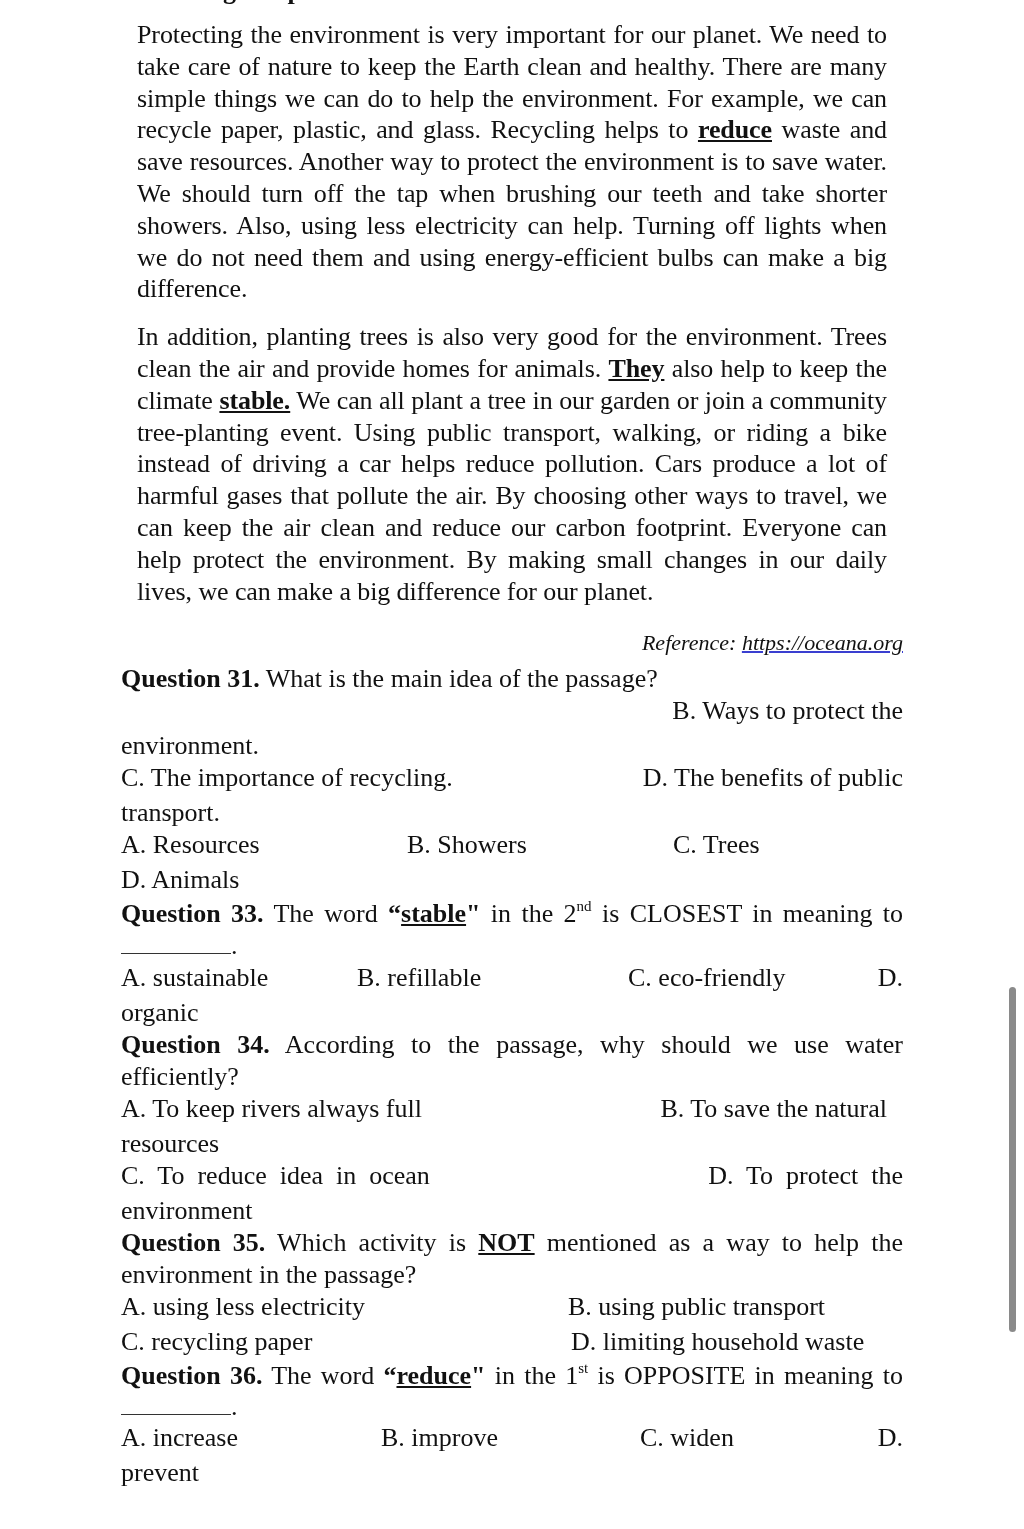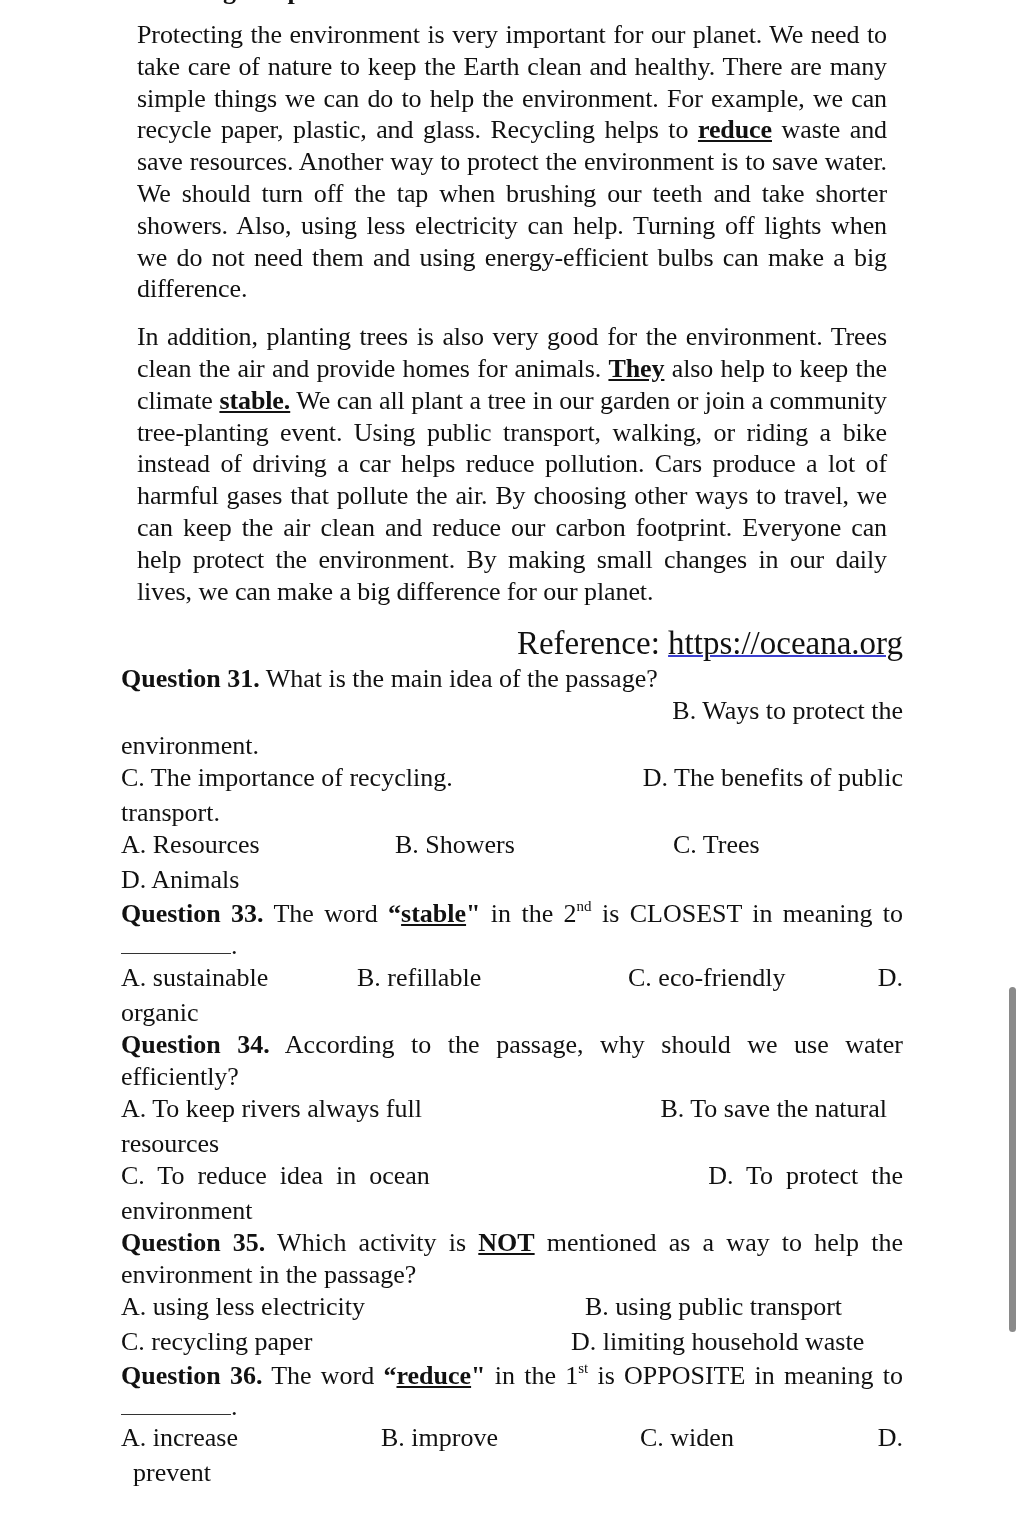--- a/index.html
+++ b/index.html
@@ -35,21 +35,22 @@
   .para {
     font-size: 26px;
     line-height: 31.8px;
     text-align: justify;
     margin: 16px;
     letter-spacing: -0.1px;
   }
   .para.first { padding-top: 3px; }
   .u { text-decoration: underline; font-weight: bold; }
   .reference {
-    font-size: 33px;
+    font-size: 22px;
+    font-style: italic;
     text-align: right;
     line-height: 40px;
     margin: 6px 0 0 0;
   }
   .reference .link {
     text-decoration: underline;
     text-decoration-color: #3a3fd0;
     text-decoration-thickness: 2px;
     color: #111111;
   }
@@ -117,21 +118,21 @@
       <div class="row wrap">
           <span class="opt" style="left:0">transport.</span>
         </div>
     </div>
   </div>
 
   <div>
     <div class="opts">
       <div class="row tall">
           <span class="opt" style="left:0">A. Resources</span>
-          <span class="opt" style="left:274px">B. Showers</span>
+          <span class="opt" style="left:286px">B. Showers</span>
           <span class="opt" style="left:552px">C. Trees</span>
         </div>
       <div class="row wrap">
           <span class="opt" style="left:0">D. Animals</span>
         </div>
     </div>
   </div>
 
   <div>
     <p class="q" style="margin-top:2px"><b>Question 33.</b><span> The word </span><b>“</b><span class="u">stable</span><b>"</b><span> in the 2</span><sup>nd</sup><span> is CLOSEST in meaning to </span><span class="blank"></span><span>.</span></p>
@@ -166,39 +167,39 @@
           <span class="opt" style="left:0">environment</span>
         </div>
     </div>
   </div>
 
   <div>
     <p class="q"><b>Question 35.</b><span> Which activity is </span><span class="u">NOT</span><span> mentioned as a way to help the environment in the passage?</span></p>
     <div class="opts">
       <div class="row tall">
           <span class="opt" style="left:0">A. using less electricity</span>
-          <span class="opt" style="left:464px">B. using public transport</span>
+          <span class="opt" style="left:447px">B. using public transport</span>
         </div>
       <div class="row">
           <span class="opt" style="left:0">C. recycling paper</span>
           <span class="opt" style="left:450px">D. limiting household waste</span>
         </div>
     </div>
   </div>
 
   <div>
     <p class="q" style="line-height:31px"><b>Question 36.</b><span> The word </span><b>“</b><span class="u">reduce</span><b>"</b><span> in the 1</span><sup>st</sup><span> is OPPOSITE in meaning to </span><span class="blank"></span><span>.</span></p>
     <div class="opts">
       <div class="row tall">
           <span class="opt" style="left:0">A. increase</span>
           <span class="opt" style="left:260px">B. improve</span>
           <span class="opt" style="left:519px">C. widen</span>
           <span class="opt" style="right:0">D.</span>
         </div>
       <div class="row wrap">
-          <span class="opt" style="left:12px">prevent</span>
+          <span class="opt" style="left:0">prevent</span>
         </div>
     </div>
   </div>
 
 </div>
 
 <div class="scrollbar"></div>
 
 </body></html>

